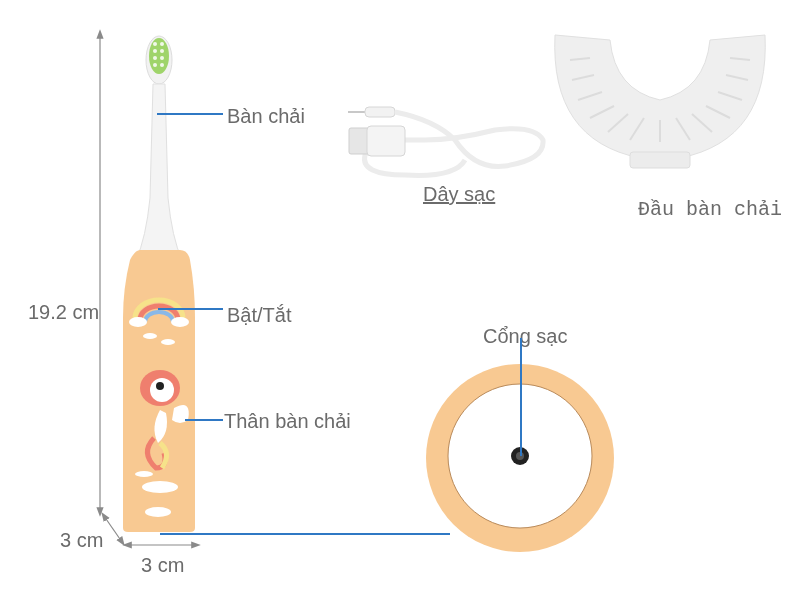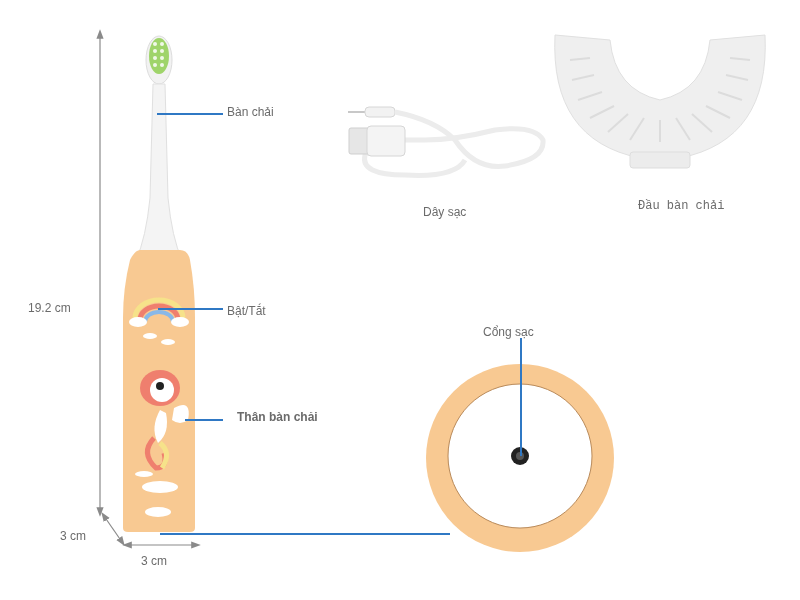--- a/index.html
+++ b/index.html
@@ -1,18 +1,18 @@
 <!DOCTYPE html>
 <html><head>
   <meta charset="utf-8">
   <style>
     html, body { margin: 0; padding: 0; background: #ffffff; }
     body { width: 800px; height: 600px; position: relative; overflow: hidden;
            font-family: "Liberation Sans", "DejaVu Sans", sans-serif; }
-    .label { position: absolute; color: #6b6b6b; font-size: 12px; white-space: nowrap; line-height: 1; }
+    .label { position: absolute; color: #6b6b6b; font-size: 20px; white-space: nowrap; line-height: 1; }
     .leader { position: absolute; background: #2f78c4; }
     svg { position: absolute; overflow: visible; }
   </style>
 </head>
 <body>
 
 <svg style="left:0;top:0;width:800px;height:600px;">
   <defs>
     <marker id="ah" markerWidth="8" markerHeight="8" refX="4" refY="4" orient="auto-start-reverse">
       <path d="M0,1 L8,4 L0,7 Z" fill="#8a8a8a"></path>
@@ -68,21 +68,21 @@
 </svg>
 
 <svg style="left:345px;top:100px;width:210px;height:85px;">
   <line x1="3" y1="12" x2="22" y2="12" stroke="#c8c8c8" stroke-width="2"></line>
   <rect x="20" y="7" width="30" height="10" rx="4" fill="#f2f2f2" stroke="#d6d6d6"></rect>
   <path d="M50,12 Q90,20 110,40 Q130,70 160,66 Q200,60 198,40 Q190,25 150,30 Q110,40 80,40 L60,40" fill="none" stroke="#ececec" stroke-width="5"></path>
   <path d="M60,40 Q30,45 20,55 Q15,75 60,75 Q110,78 120,60" fill="none" stroke="#ececec" stroke-width="5"></path>
   <rect x="4" y="28" width="20" height="26" rx="2" fill="#e6e6e6" stroke="#cfcfcf"></rect>
   <rect x="22" y="26" width="38" height="30" rx="4" fill="#f4f4f4" stroke="#d6d6d6"></rect>
 </svg>
-<div class="label" style="left:423px;top:206px;">Dây sạc</div>
+<div class="label" style="left:423px;top:184px;text-decoration:underline;">Dây sạc</div>
 
 <svg style="left:550px;top:30px;width:220px;height:140px;">
   <path d="M5,5 L60,10 Q65,60 110,70 Q155,60 160,10 L215,5 Q220,110 130,128 L90,128 Q0,110 5,5 Z" fill="#efefef" stroke="#e0e0e0"></path>
   <g stroke="#dcdcdc" stroke-width="2">
     <line x1="20" y1="30" x2="40" y2="28"></line>
       <line x1="22" y1="50" x2="44" y2="45"></line>
     <line x1="28" y1="70" x2="52" y2="62"></line>
       <line x1="40" y1="88" x2="64" y2="76"></line>
     <line x1="58" y1="102" x2="78" y2="84"></line>
       <line x1="80" y1="110" x2="94" y2="88"></line>
@@ -107,15 +107,15 @@
 <div class="label" style="left:483px;top:326px;">Cổng sạc</div>
 <div class="leader" style="left:520px;top:338px;width:1.5px;height:118px;"></div>
 
 <div class="leader" style="left:157px;top:113px;width:66px;height:1.5px;"></div>
 <div class="label" style="left:227px;top:106px;">Bàn chải</div>
 
 <div class="leader" style="left:158px;top:308px;width:65px;height:1.5px;"></div>
 <div class="label" style="left:227px;top:305px;">Bật/Tắt</div>
 
 <div class="leader" style="left:185px;top:419px;width:38px;height:1.5px;"></div>
-<div class="label" style="left:237px;top:411px;font-weight:bold;">Thân bàn chải</div>
+<div class="label" style="left:224px;top:411px;">Thân bàn chải</div>
 
 <div class="leader" style="left:160px;top:533px;width:290px;height:1.5px;"></div>
 
 </body></html>

